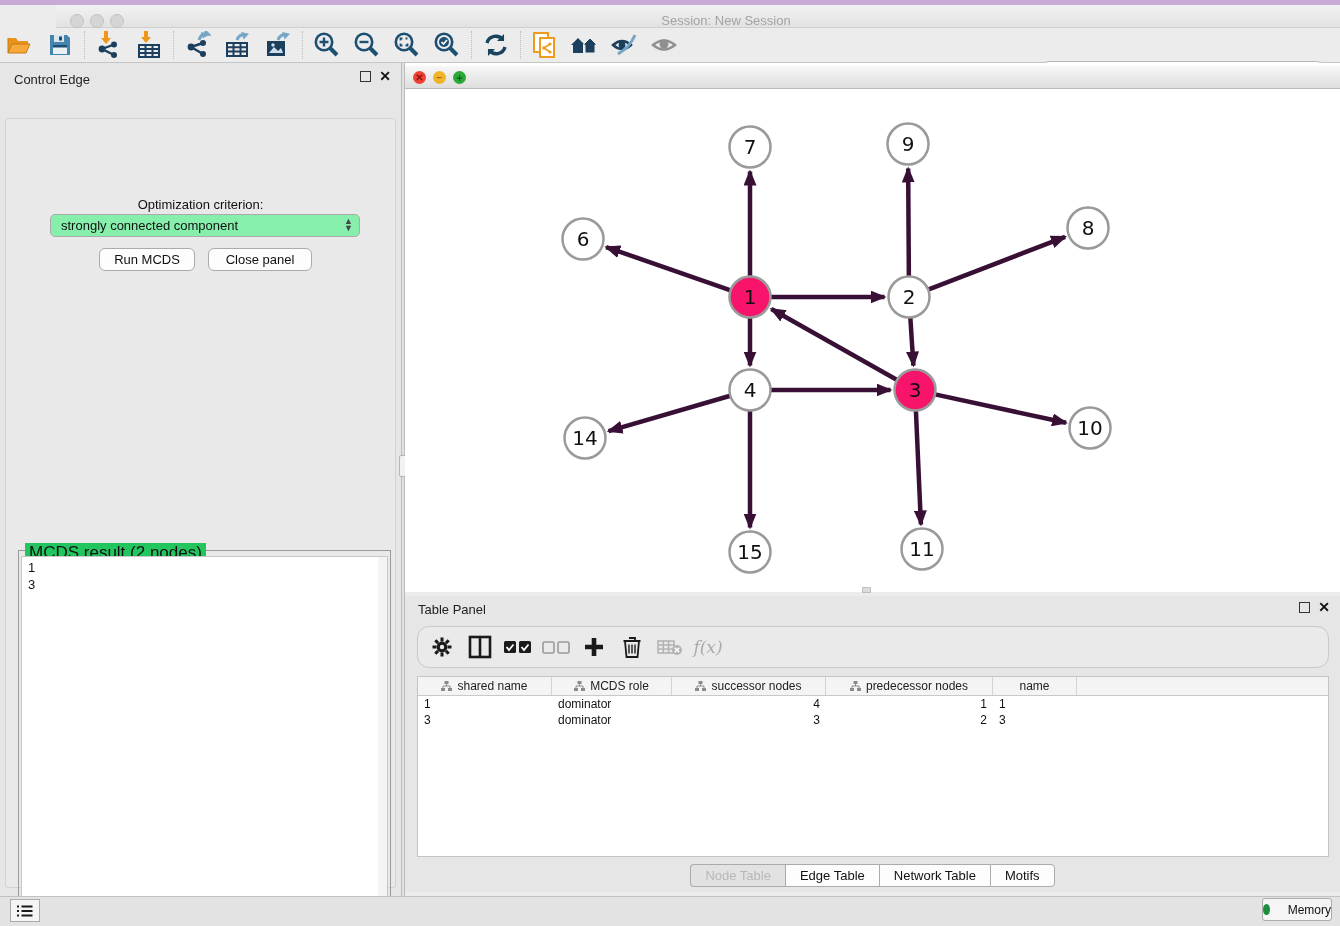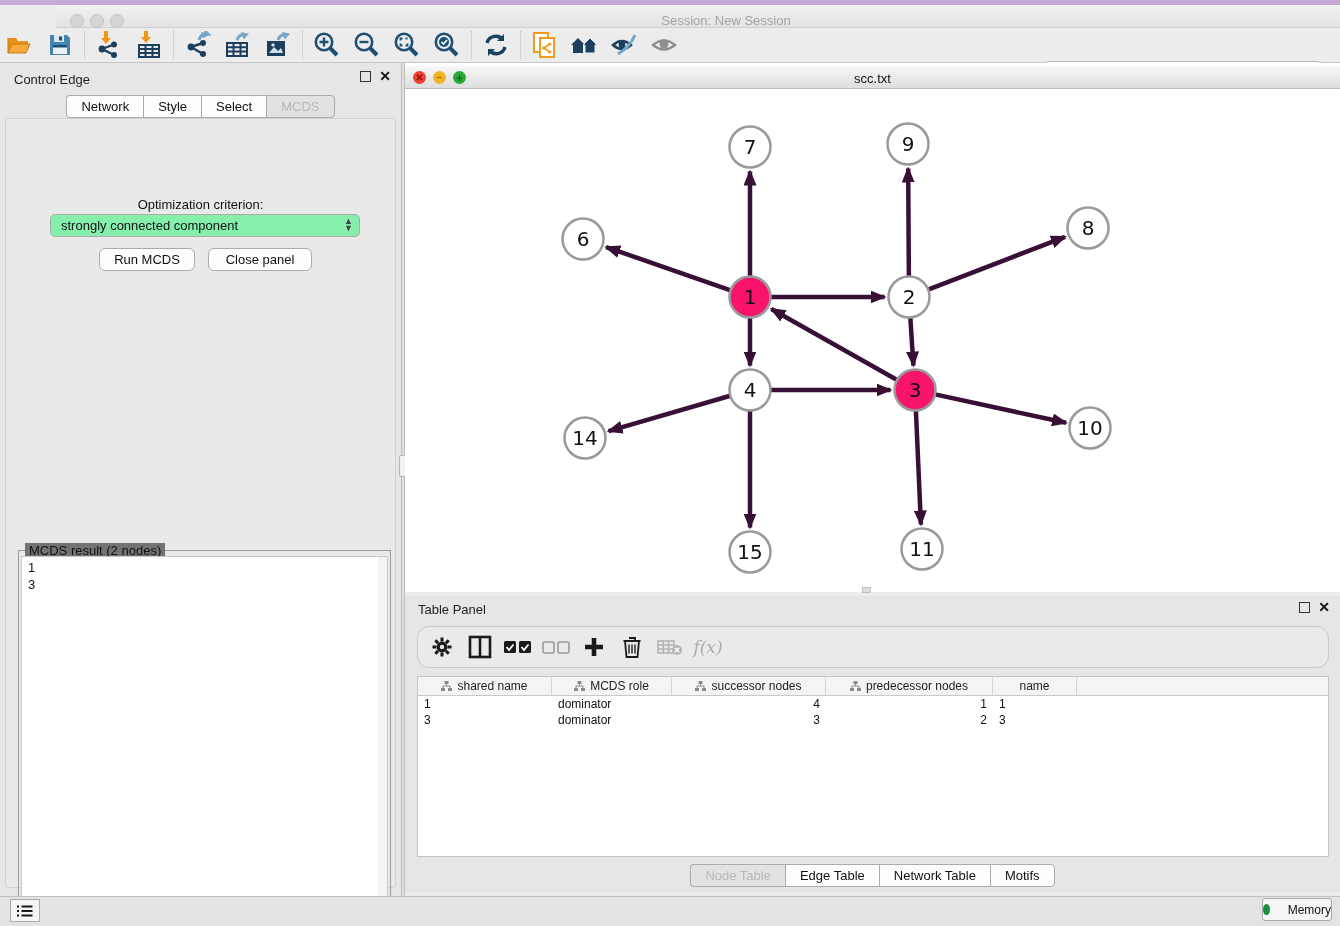--- a/index.html
+++ b/index.html
@@ -34,21 +34,21 @@
   .tab:last-child { border-right:1px solid #ababab; border-radius:0 4px 4px 0; }
   .tab.active { background:#e2e2e2; color:#b8b8b8; }
   #cp-body { position:absolute; left:5px; top:55px; width:391px; height:770px; background:#e9e9e9; border:1px solid #d2d2d2; border-radius:3px; }
   #opt-label { position:absolute; left:0; top:80px; width:100%; text-align:center; font-size:13px; color:#111; }
   .mac-select { position:absolute; left:44px; top:95px; width:310px; height:23px; background:#86efac; border:1px solid #ababab; border-radius:5px; font-size:13px; display:flex; align-items:center; padding:0 10px; color:#111; }
   .select-arrows { position:absolute; right:6px; top:3px; display:flex; flex-direction:column; line-height:7px; font-size:9px; color:#444; }
   .cp-btn { position:absolute; top:129px; height:23px; background:#fdfdfd; border:1px solid #ababab; border-radius:6px; font-size:13px; color:#111; display:flex; align-items:center; justify-content:center; }
   #run-btn { left:93px; width:96px; }
   #closep-btn { left:202px; width:104px; }
   #result-group { position:absolute; left:12px; top:431px; width:373px; height:376px; border:1px solid #9a9a9a; }
-  #result-label { position:absolute; left:6px; top:-8px; background:#737373; padding:0 4px; font-size:13px; color:#111; }
+  #result-label { position:absolute; left:6px; top:-8px; background:#22c55e; padding:0 4px; font-size:17px; color:#111; }
   #result-box { position:absolute; left:2px; top:5px; width:367px; height:367px; background:#fff; border:1px solid #c8c8c8; font-size:13px; color:#111; padding:2px 6px; white-space:pre-line; line-height:17px; }
   #result-scroll { position:absolute; right:3px; top:6px; width:9px; height:365px; background:#f4f4f4; }
 
   
   #v-split { left:401px; top:63px; width:4px; height:833px; background:#e0e0e0; border-left:1px solid #bdbdbd; border-right:1px solid #bdbdbd; }
   #v-split-handle { left:399px; top:455px; width:8px; height:22px; background:#f2f2f2; border:1px solid #b5b5b5; border-radius:2px; }
 
   
   #network-window { left:405px; top:63px; width:935px; height:529px; background:#fff; }
   #nw-titlebar { position:absolute; left:0; top:3px; width:935px; height:23px; background:linear-gradient(#f7f7f7,#dedede); border-bottom:1px solid #b9b9b9; }
@@ -238,26 +238,20 @@
   </div>
 
   <div id="control-panel" class="abs">
     <div id="cp-header">
       <span id="cp-title">Control Edge</span>
       <span class="panel-btns">
         <span class="float-box"></span>
         <span class="close-x">✕</span>
       </span>
     </div>
-    <div id="cp-tabs">
-      <span class="tab">Network</span>
-      <span class="tab">Style</span>
-      <span class="tab">Select</span>
-      <span class="tab active">MCDS</span>
-    </div>
     <div id="cp-body">
       <div id="opt-label" style="top:78px;">Optimization criterion:</div>
       <div class="mac-select">
         <span>strongly connected component</span>
         <span class="select-arrows">
             <span>▲</span>
             <span>▼</span>
           </span>
       </div>
       <div class="cp-btn" id="run-btn">Run MCDS</div>
@@ -272,21 +266,20 @@
   </div>
 
   <div id="v-split" class="abs"></div>
   <div id="v-split-handle" class="abs"></div>
 
   <div id="network-window" class="abs">
     <div id="nw-titlebar">
       <span class="mac-dot" style="left:8px; background:#ee4035; color:#8c130d;">✕</span>
       <span class="mac-dot" style="left:28px; background:#f0b429; color:#9a6a07;">−</span>
       <span class="mac-dot" style="left:48px; background:#2ba837; color:#0c5c14;">＋</span>
-      <div id="nw-title">scc.txt</div>
     </div>
     <svg id="nw-canvas" viewBox="0 0 935 503">
         <defs>
           <marker id="arrow" markerUnits="userSpaceOnUse" markerWidth="16" markerHeight="13" refX="14" refY="6.5" orient="auto">
             <path d="M0,0 L16,6.5 L0,13 z" fill="#381035"></path>
           </marker>
         </defs>
         <line x1="345" y1="187.5" x2="345" y2="82.5" stroke="#381035" stroke-width="4.5" marker-end="url(#arrow)"></line>
         <line x1="325.6346889894836" y1="201.2743231220961" x2="201.1439082808611" y2="158.03800407359248" stroke="#381035" stroke-width="4.5" marker-end="url(#arrow)"></line>
         <line x1="365.5" y1="208" x2="479.5" y2="208" stroke="#381035" stroke-width="4.5" marker-end="url(#arrow)"></line>

